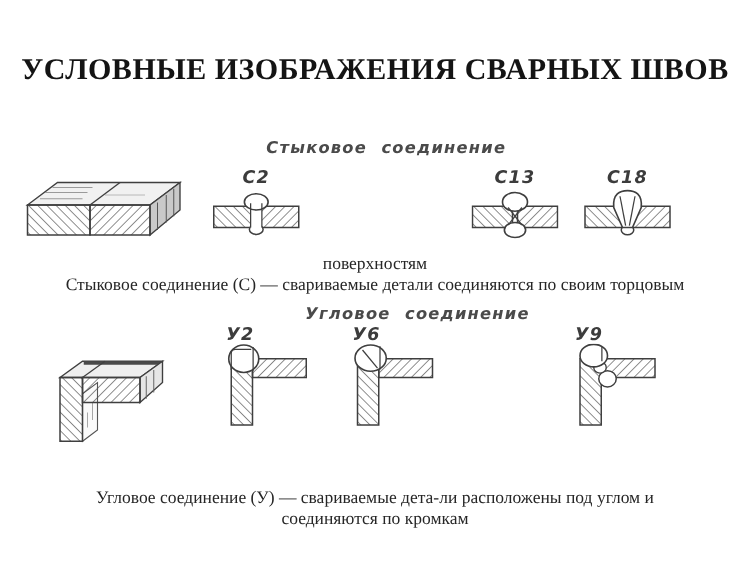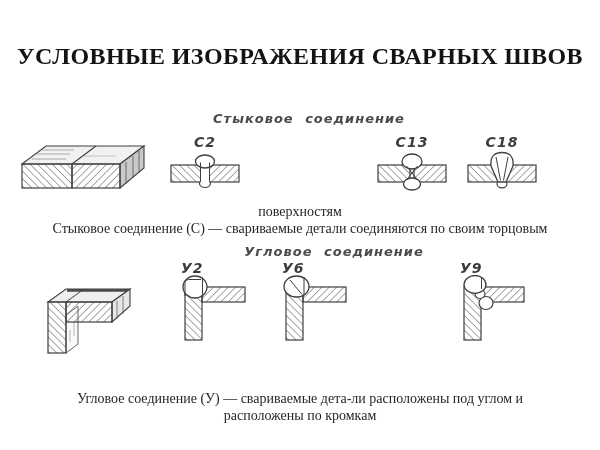--- a/index.html
+++ b/index.html
@@ -159,16 +159,16 @@
       <rect x="21" y="12" width="43" height="15" fill="url(#hA)" stroke="#3f3f3f" stroke-width="1.2"></rect>
       <ellipse cx="26" cy="28" rx="7" ry="6.5" fill="#fff" stroke="#3f3f3f" stroke-width="1.2"></ellipse>
       <ellipse cx="20" cy="19" rx="5" ry="4.5" fill="#fff" stroke="#3f3f3f" stroke-width="1.1"></ellipse>
       <ellipse cx="15" cy="9.5" rx="11" ry="9" fill="#fff" stroke="#3f3f3f" stroke-width="1.3"></ellipse>
       <line x1="21.5" y1="2.5" x2="21.5" y2="14" stroke="#3f3f3f" stroke-width="1"></line>
     </svg>
   </div>
 
   <div class="caption caption2">
     <span>Угловое соединение (У) — свариваемые дета-ли расположены под углом и</span>
-    <span>расположены по кромкам</span>
+    <span>соединяются по кромкам</span>
   </div>
 
 </div>
 
 </body></html>

